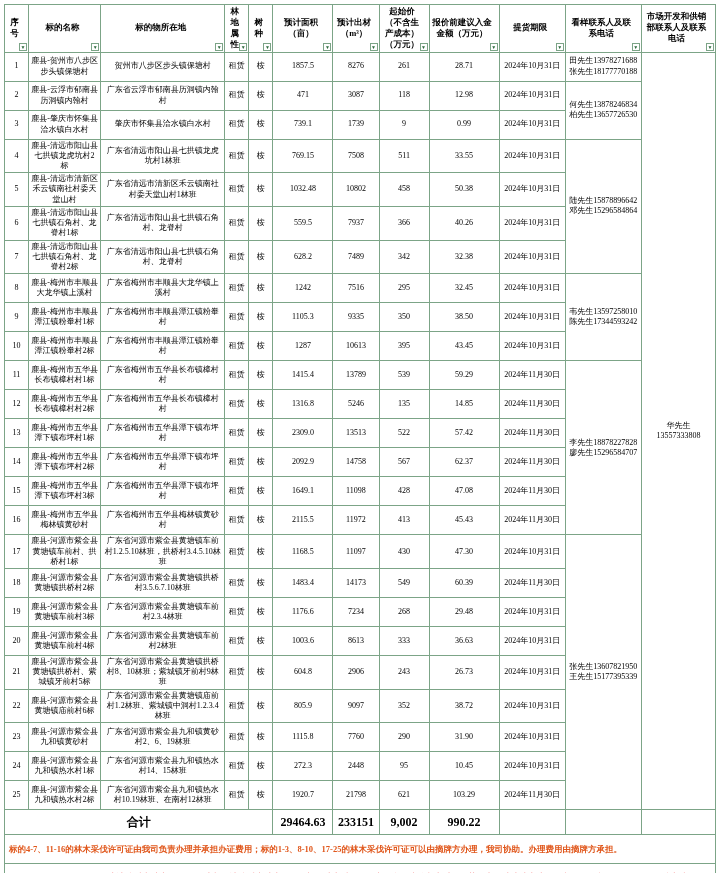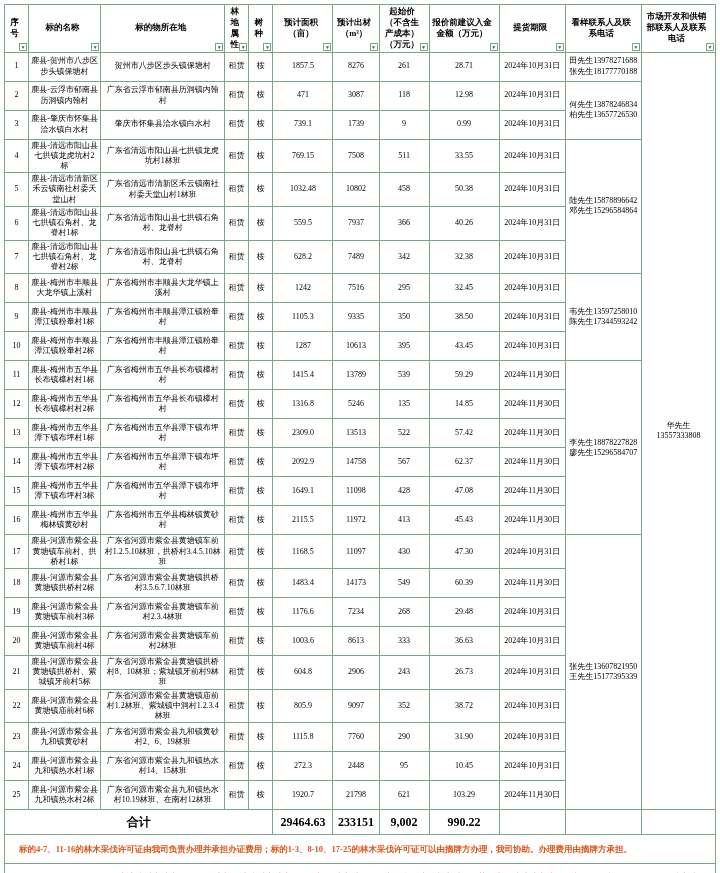--- a/index.html
+++ b/index.html
@@ -29,21 +29,21 @@
   .filter{
     position:absolute;right:1px;bottom:1px;width:8px;height:8px;
     border:1px solid var(--border);font-size:5px;line-height:8px;
     color:var(--filter_fg);text-align:center;cursor:pointer;background:#fff;
     box-sizing:border-box;
   }
   tbody tr{height:29px;}
   td.tl{text-align:center;}
   tr.total{height:25px;font-weight:bold;}
   tr.total td{font-size:12px;}
-  td.note{text-align:left;font-weight:600;padding:3px 14px;}
+  td.note{text-align:left;font-weight:600;padding:3px 4px;}
   td.n1{color:var(--note1);height:16px;font-size:8.5px;}
   td.n2{color:var(--note2);height:30px;font-size:8.5px;}
 </style>
 </head>
 <body>
 
 <table>
     <colgroup>
       <col style="width:24px">
       <col style="width:72px">

